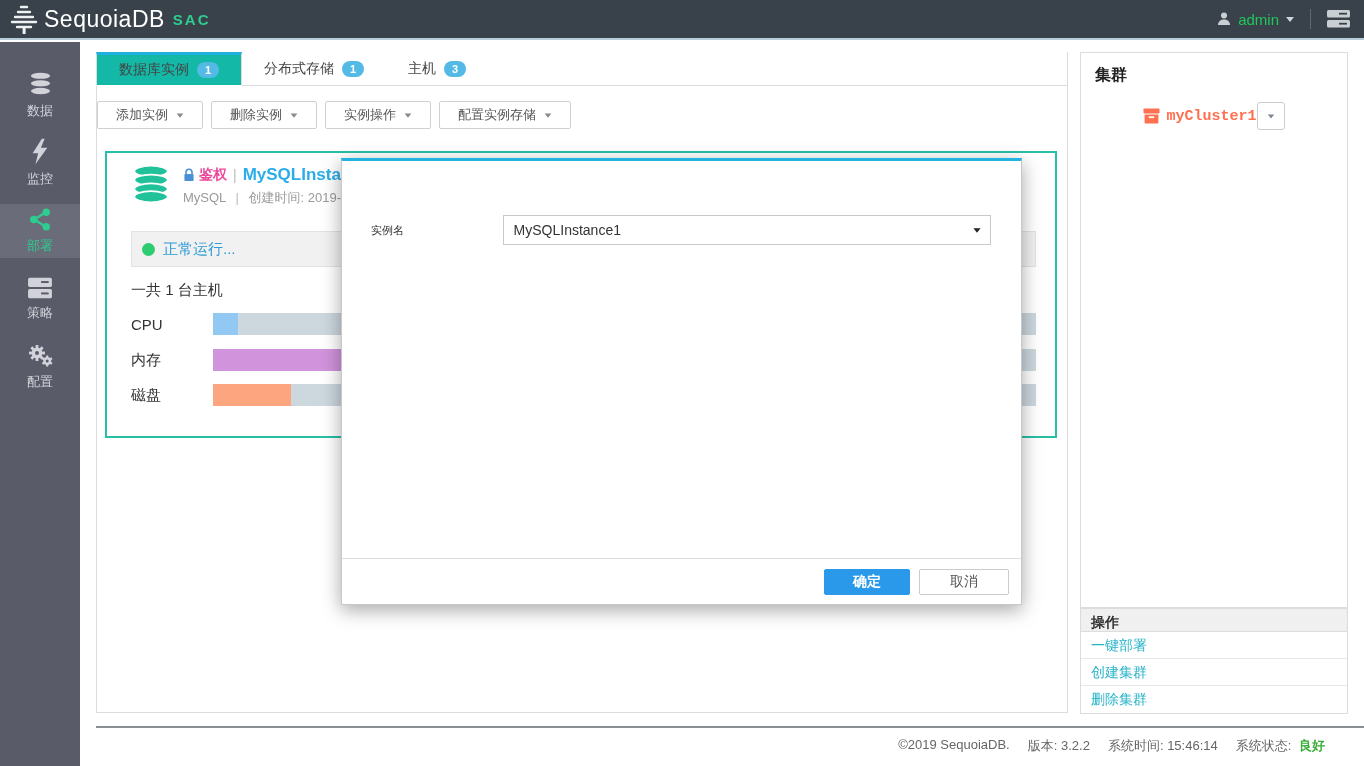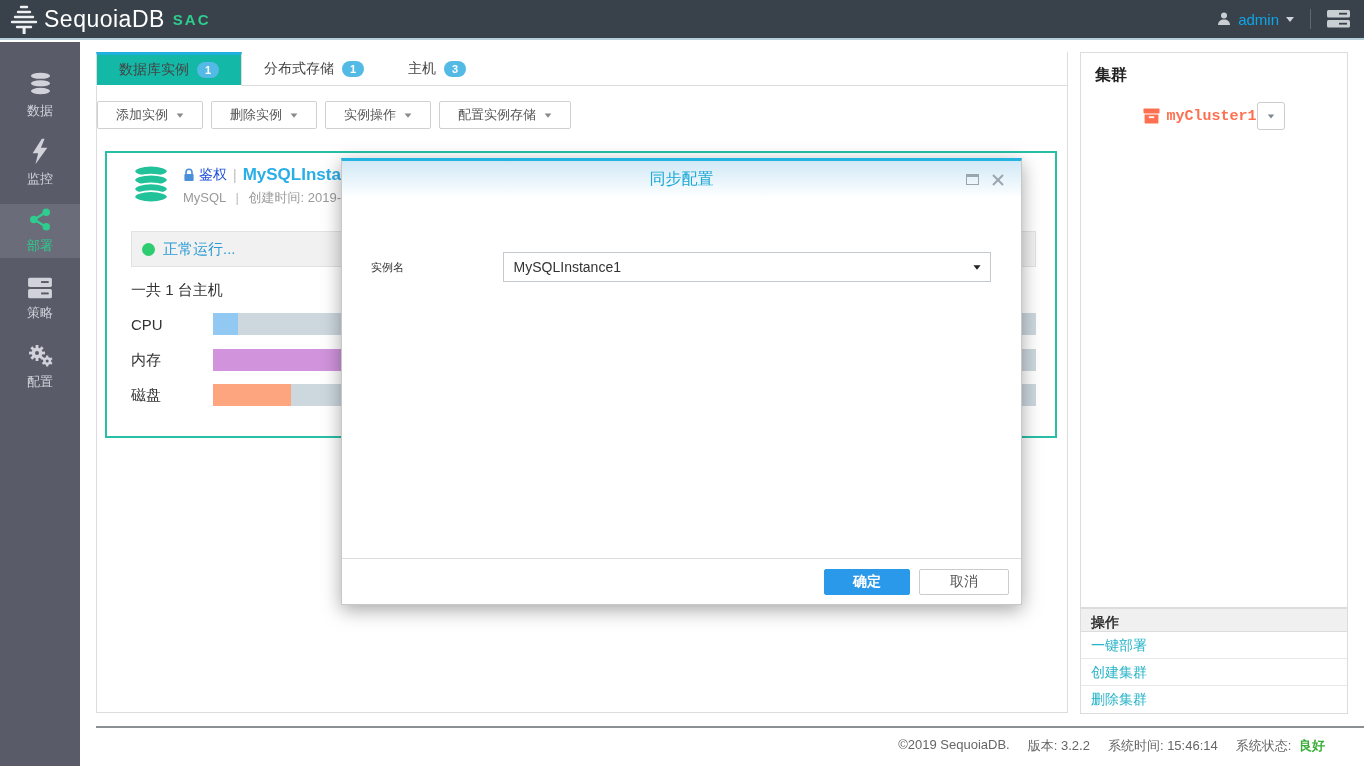--- a/index.html
+++ b/index.html
@@ -9,21 +9,21 @@
 
   
   .topbar { position:absolute; left:0; top:0; width:1364px; height:40px;
     background:#39424a; border-bottom:2px solid #b7cdd9;
     display:flex; align-items:center; }
   .brand { display:flex; align-items:center; margin-left:8px; }
   .brand-name { color:#fff; font-size:23px; margin-left:4px; letter-spacing:.5px; }
   .brand-suffix { color:#2ecc8e; font-size:15px; font-weight:bold; margin-left:8px; letter-spacing:2px; }
   .topbar-right { position:absolute; right:14px; top:0; height:38px; display:flex; align-items:center; }
   .user-menu { display:flex; align-items:center; cursor:pointer; }
-  .user-name { color:#0ea5e9; font-size:15px; margin:0 7px 0 6px; }
+  .user-name { color:#22c55e; font-size:15px; margin:0 7px 0 6px; }
   .caret { display:inline-block; width:0; height:0;
     border-left:4px solid transparent; border-right:4px solid transparent;
     border-top:5px solid currentColor; }
   .user-menu .caret { color:#cfd4d8; }
   .topbar-divider { width:1px; height:20px; background:#5c6a74; margin:0 16px; }
 
   
   .sidenav { position:absolute; left:0; top:42px; width:80px; height:724px; background:#595b69; }
   .nav-item { width:80px; height:54px; margin-bottom:14px; display:flex; flex-direction:column;
     align-items:center; justify-content:center; cursor:pointer; }
@@ -48,21 +48,21 @@
     margin-right:8px; padding:0 18px; font-size:13px; color:#555; display:flex;
     align-items:center; cursor:pointer; }
   .tool-btn .caret { color:#8a8a8a; margin-left:8px; transform:scale(.85); }
 
   
   .card { position:absolute; left:8px; top:99px; width:952px; height:287px;
     border:2px solid #28bfa7; background:#fff; }
   .card-head { position:absolute; left:24px; top:12px; display:flex; }
   .card-head-text { margin-left:12px; }
   .card-title-row { display:flex; align-items:center; font-size:14px; }
-  .auth-link { color:#1d4ed8; font-weight:normal; margin-left:4px; cursor:pointer; }
+  .auth-link { color:#ec4899; font-weight:bold; margin-left:4px; cursor:pointer; }
   .pipe { color:#bbb; margin:0 6px; }
   .inst-name { color:#2aaee8; font-size:17px; font-weight:bold; cursor:pointer; }
   .card-sub-row { font-size:13px; color:#9a9a9a; margin-top:4px; white-space:nowrap; }
   .status-bar { position:absolute; left:24px; top:78px; width:905px; height:36px;
     background:#f1f1f1; border:1px solid #e2e2e2; display:flex; align-items:center; }
   .status-dot { width:13px; height:13px; border-radius:50%; background:#2ecc71; margin:0 8px 0 10px; }
   .status-text { color:#2d9cd6; font-size:15px; }
   .host-summary { position:absolute; left:24px; top:128px; font-size:15px; color:#333; }
   .meter-row { position:absolute; left:24px; width:905px; height:22px; display:flex; align-items:center; }
   .meter-label { width:82px; font-size:15px; color:#333; }
@@ -372,32 +372,20 @@
       <span>系统时间:</span>
       <span>15:46:14</span>
     </span>
     <span class="seg">
       <span>系统状态:</span>
       <span class="sys-good">良好</span>
     </span>
   </div>
 
   <div class="modal">
-    <div class="modal-header">
-      <div class="modal-title">同步配置</div>
-      <div class="modal-icons">
-        <div class="restore-icon"></div>
-        <span class="close-icon">
-          <svg width="14" height="14" viewBox="0 0 14 14">
-            <line x1="2" y1="2" x2="12" y2="12" stroke="#9aa5ad" stroke-width="2"></line>
-            <line x1="12" y1="2" x2="2" y2="12" stroke="#9aa5ad" stroke-width="2"></line>
-          </svg>
-        </span>
-      </div>
-    </div>
     <div class="modal-body">
       <div class="form-row">
         <span class="form-label">实例名</span>
         <div class="select">
           <span>MySQLInstance1</span>
           <i class="caret"></i>
         </div>
       </div>
     </div>
     <div class="modal-footer">

